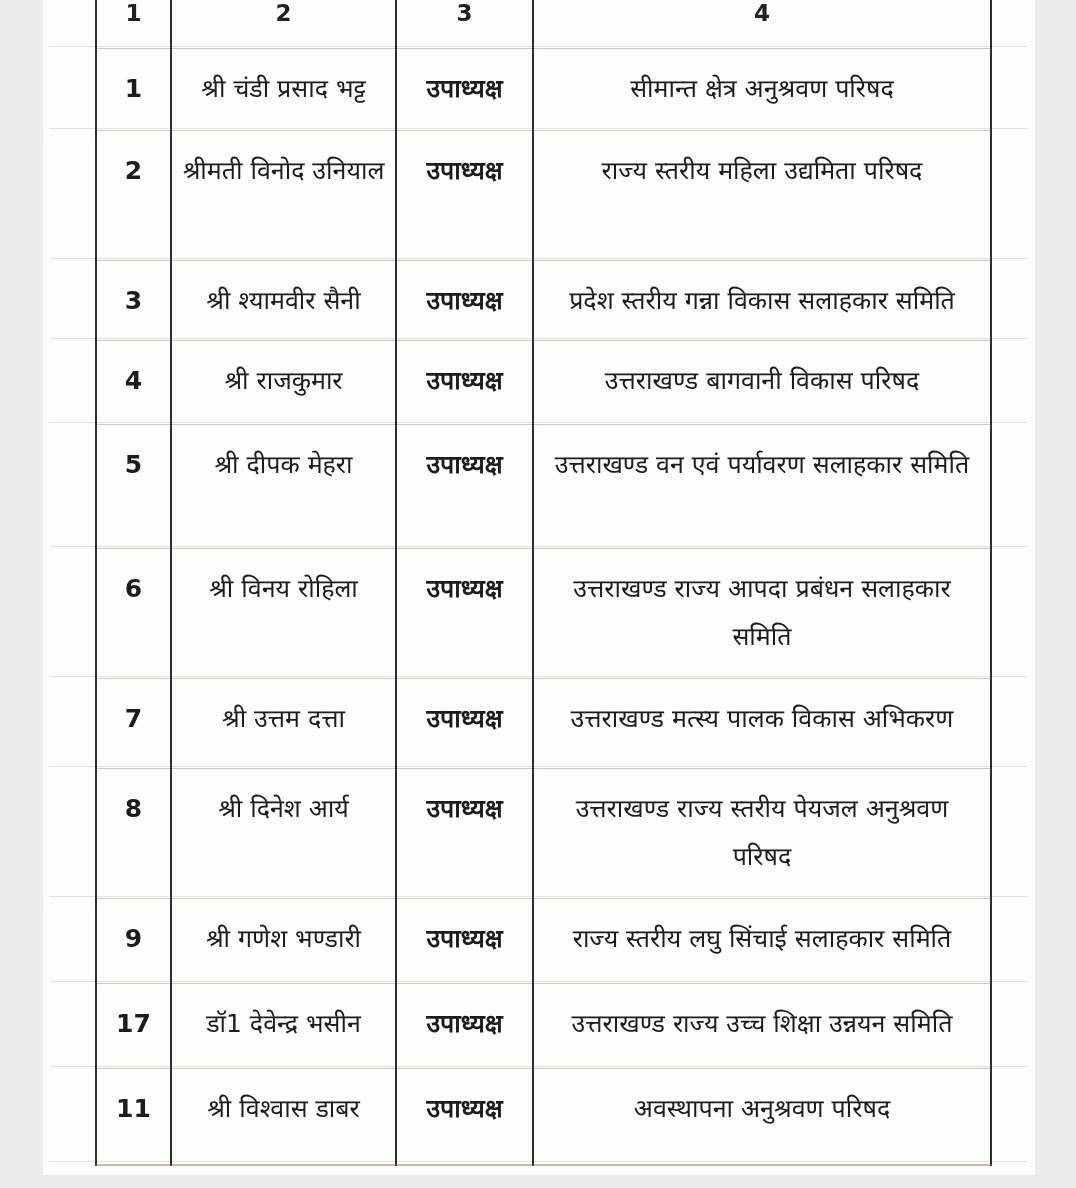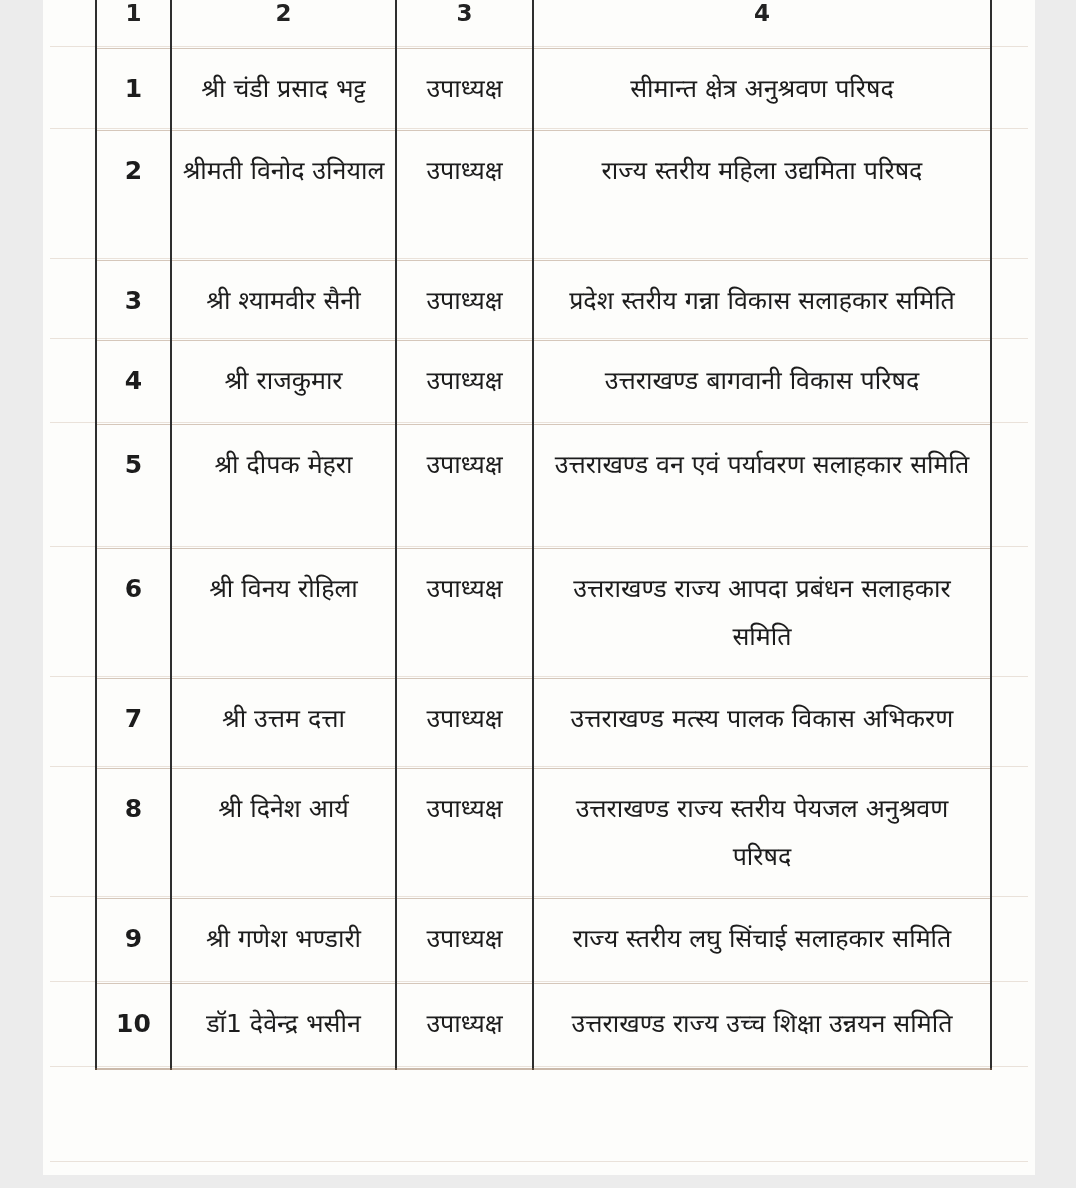--- a/index.html
+++ b/index.html
@@ -48,21 +48,21 @@
   }
   tr.header-row td span {
     display: inline-block;
     transform: translateY(-11px);
     font-weight: bold;
     font-size: 23px;
     color: #222;
   }
   tr.data-row:last-child td { border-bottom: 2px solid rgba(140, 102, 72, 0.45); }
   td.col-sno  { font-weight: bold; font-size: 22px; color: #232323; }
-  td.col-desg { font-size: 24px; }
+  td.col-desg { font-size: 24px; font-weight: bold; }
   .c1 { width: 75px; }
   .c2 { width: 225px; }
   .c3 { width: 137px; }
   .c4 { width: 458px; }
 </style>
 </head>
 <body>
 
 <div class="paper"></div>
 
@@ -151,20 +151,26 @@
     </tr>
 
     <tr class="data-row" style="height:85px">
       <td class="col-sno">9</td>
       <td class="col-name">श्री गणेश भण्डारी</td>
       <td class="col-desg">उपाध्यक्ष</td>
       <td class="col-org">राज्य स्तरीय लघु सिंचाई सलाहकार समिति</td>
     </tr>
 
     <tr class="data-row" style="height:85px">
-      <td class="col-sno">10</td>
+      <td class="col-sno">17</td>
       <td class="col-name">डॉ1 देवेन्द्र भसीन</td>
       <td class="col-desg">उपाध्यक्ष</td>
       <td class="col-org">उत्तराखण्ड राज्य उच्च शिक्षा उन्नयन समिति</td>
     </tr>
 
+    <tr class="data-row" style="height:96px">
+      <td class="col-sno">11</td>
+      <td class="col-name">श्री विश्वास डाबर</td>
+      <td class="col-desg">उपाध्यक्ष</td>
+      <td class="col-org">अवस्थापना अनुश्रवण परिषद</td>
+    </tr>
   </tbody>
 </table>
 
 </body></html>

